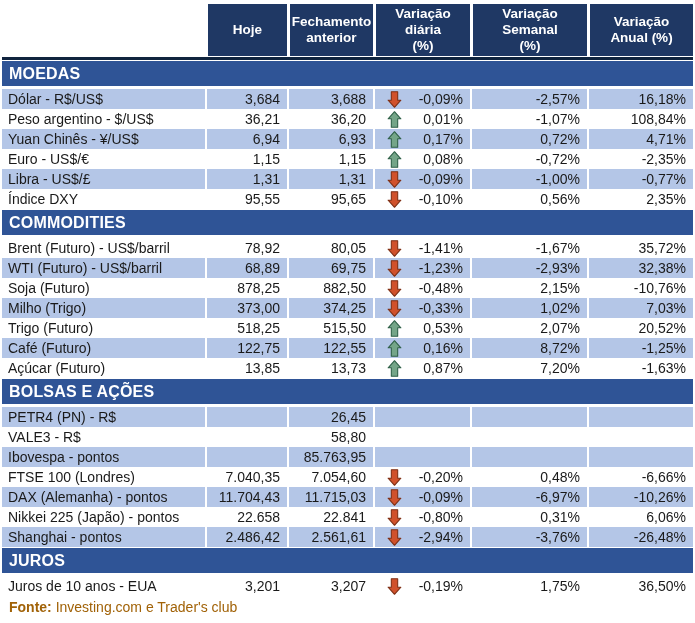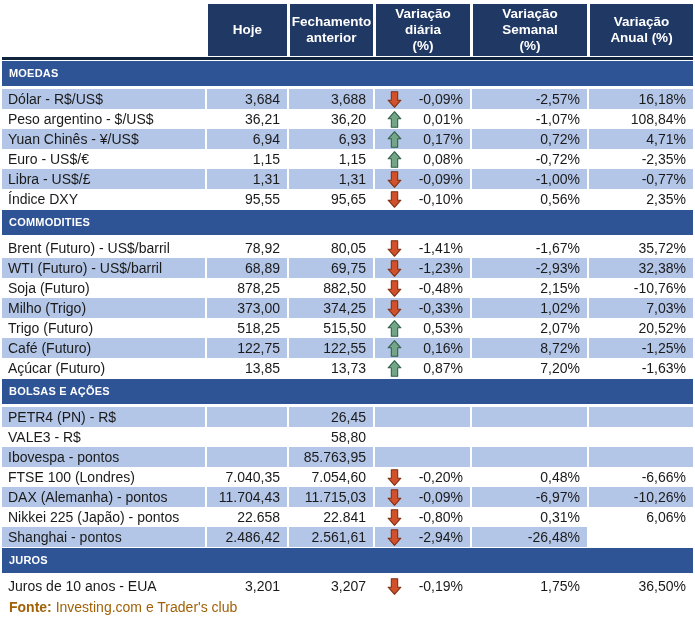--- a/index.html
+++ b/index.html
@@ -18,21 +18,21 @@
   .hspacer{background:transparent}
   .hcell{
     background:var(--header-bg);color:var(--header-text);
     font-weight:bold;font-size:13.5px;line-height:16px;
     display:flex;flex-direction:column;align-items:center;justify-content:center;
     text-align:center;border-left:3px solid #fff;
   }
   .divider{height:3px;background:var(--divider);margin-top:1px}
   .band{
     background:var(--section-bg);color:var(--header-text);
-    font-weight:bold;font-size:11px;height:25px;line-height:25px;
+    font-weight:bold;font-size:16px;height:25px;line-height:25px;
     padding-left:7px;margin-top:1px;margin-bottom:3px;letter-spacing:.2px;
   }
   .row{display:grid;grid-template-columns:203px 82px 86px 97px 117px 106px;height:20px;font-size:14px}
   .row.shade .cell{background:var(--row-shade)}
   .cell{line-height:20px;white-space:nowrap;overflow:hidden}
   .cell + .cell{border-left:2px solid #fff}
   .cell.label{padding-left:6px}
   .cell.num{text-align:right;padding-right:7px}
   .cell.var{display:flex;align-items:center;padding-left:12px;padding-right:7px}
   .cell.var .val{margin-left:auto}
@@ -316,20 +316,21 @@
       <div class="row shade">
         <div class="cell label">Shanghai - pontos</div>
         <div class="cell num">2.486,42</div>
         <div class="cell num">2.561,61</div>
         <div class="cell var">
           <svg class="arrow" width="15" height="17" viewBox="0 0 20 24">
             <path d="M10 23 L1 13 H5.5 V1 H14.5 V13 H19 Z" fill="var(--down-arrow)" stroke="var(--down-arrow-border)" stroke-width="1.5" stroke-linejoin="round"></path>
           </svg>
           <span class="val">-2,94%</span>
         </div>
+        <div class="cell num">-3,76%</div>
         <div class="cell num">-26,48%</div>
       </div>
       <div class="band">JUROS</div>
       <div class="row">
         <div class="cell label">Juros de 10 anos - EUA</div>
         <div class="cell num">3,201</div>
         <div class="cell num">3,207</div>
         <div class="cell var">
           <svg class="arrow" width="15" height="17" viewBox="0 0 20 24">
             <path d="M10 23 L1 13 H5.5 V1 H14.5 V13 H19 Z" fill="var(--down-arrow)" stroke="var(--down-arrow-border)" stroke-width="1.5" stroke-linejoin="round"></path>

